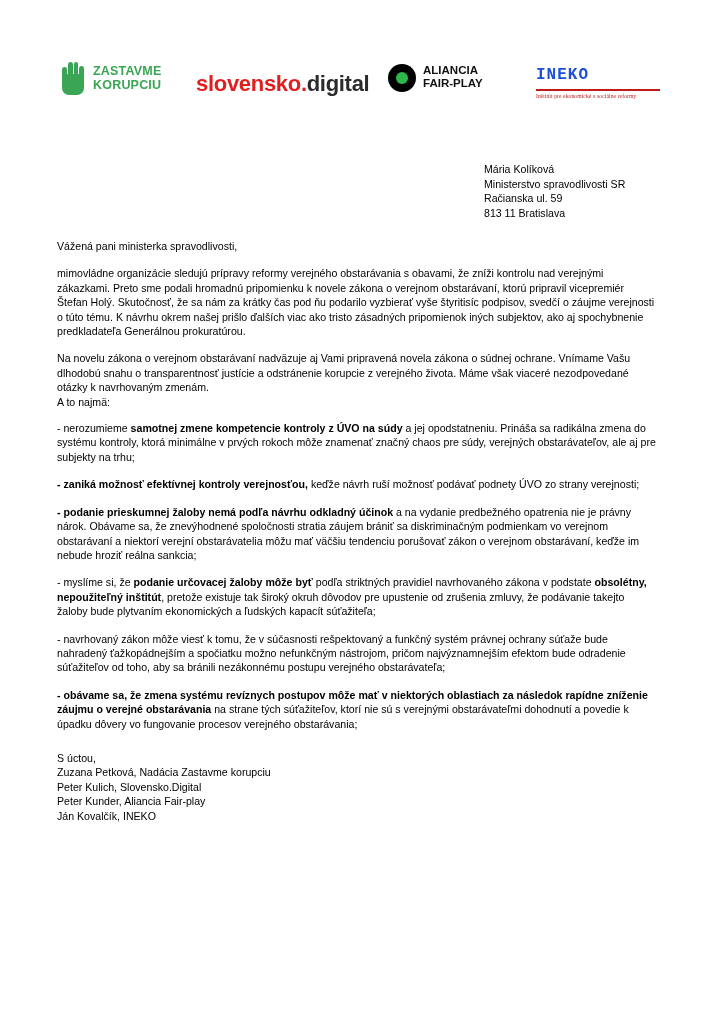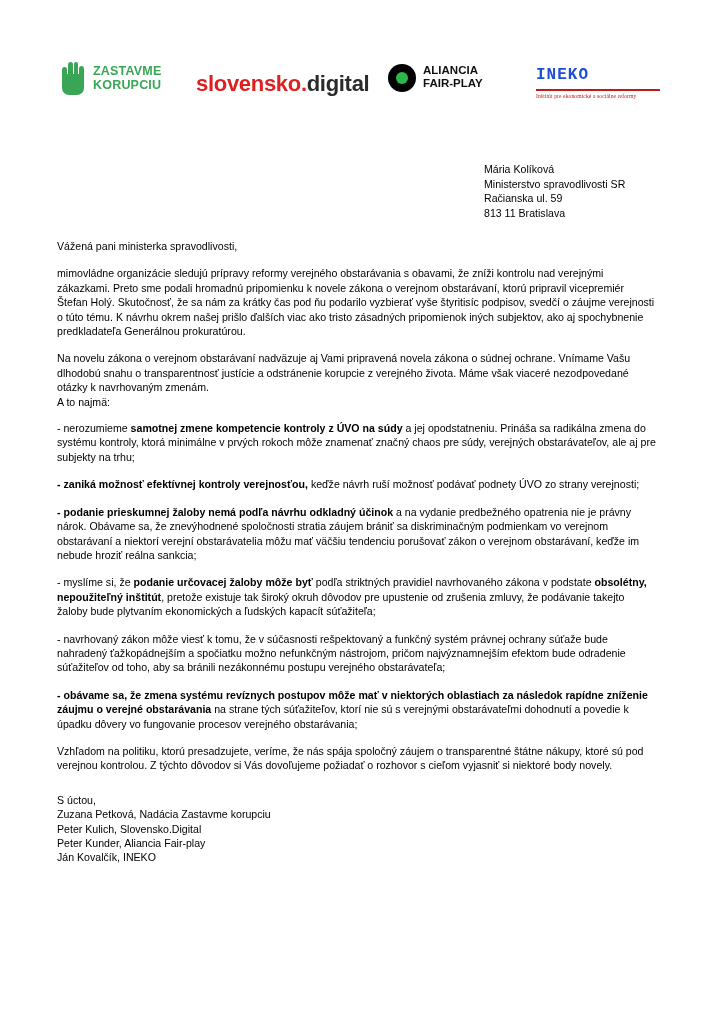--- a/index.html
+++ b/index.html
@@ -223,21 +223,20 @@
     <p>
       <span>- myslíme si, že </span><b>podanie určovacej žaloby môže byť</b><span> podľa striktných pravidiel navrhovaného zákona v podstate </span><b>obsolétny, nepoužiteľný inštitút</b><span>, pretože existuje tak široký okruh dôvodov pre upustenie od zrušenia zmluvy, že podávanie takejto žaloby bude plytvaním ekonomických a ľudských kapacít súťažiteľa;</span>
     </p>
 
     <p class="spaced">- navrhovaný zákon môže viesť k tomu, že v súčasnosti rešpektovaný a funkčný systém právnej ochrany súťaže bude nahradený ťažkopádnejším a spočiatku možno nefunkčným nástrojom, pričom najvýznamnejším efektom bude odradenie súťažiteľov od toho, aby sa bránili nezákonnému postupu verejného obstarávateľa;</p>
 
     <p>
       <b>- obávame sa, že zmena systému revíznych postupov môže mať v niektorých oblastiach za následok rapídne zníženie záujmu o verejné obstarávania</b><span> na strane tých súťažiteľov, ktorí nie sú s verejnými obstarávateľmi dohodnutí a povedie k úpadku dôvery vo fungovanie procesov verejného obstarávania;</span>
     </p>
 
-    <p>Vzhľadom na politiku, ktorú presadzujete, veríme, že nás spája spoločný záujem o transparentné štátne nákupy, ktoré sú pod verejnou kontrolou. Z týchto dôvodov si Vás dovoľujeme požiadať o rozhovor s cieľom vyjasniť si niektoré body novely.</p>
 
     <div class="sign">
       <div>S úctou,</div>
       <div>Zuzana Petková, Nadácia Zastavme korupciu</div>
       <div>Peter Kulich, Slovensko.Digital</div>
       <div>Peter Kunder, Aliancia Fair-play</div>
       <div>Ján Kovalčík, INEKO</div>
     </div>
 
   </div>

